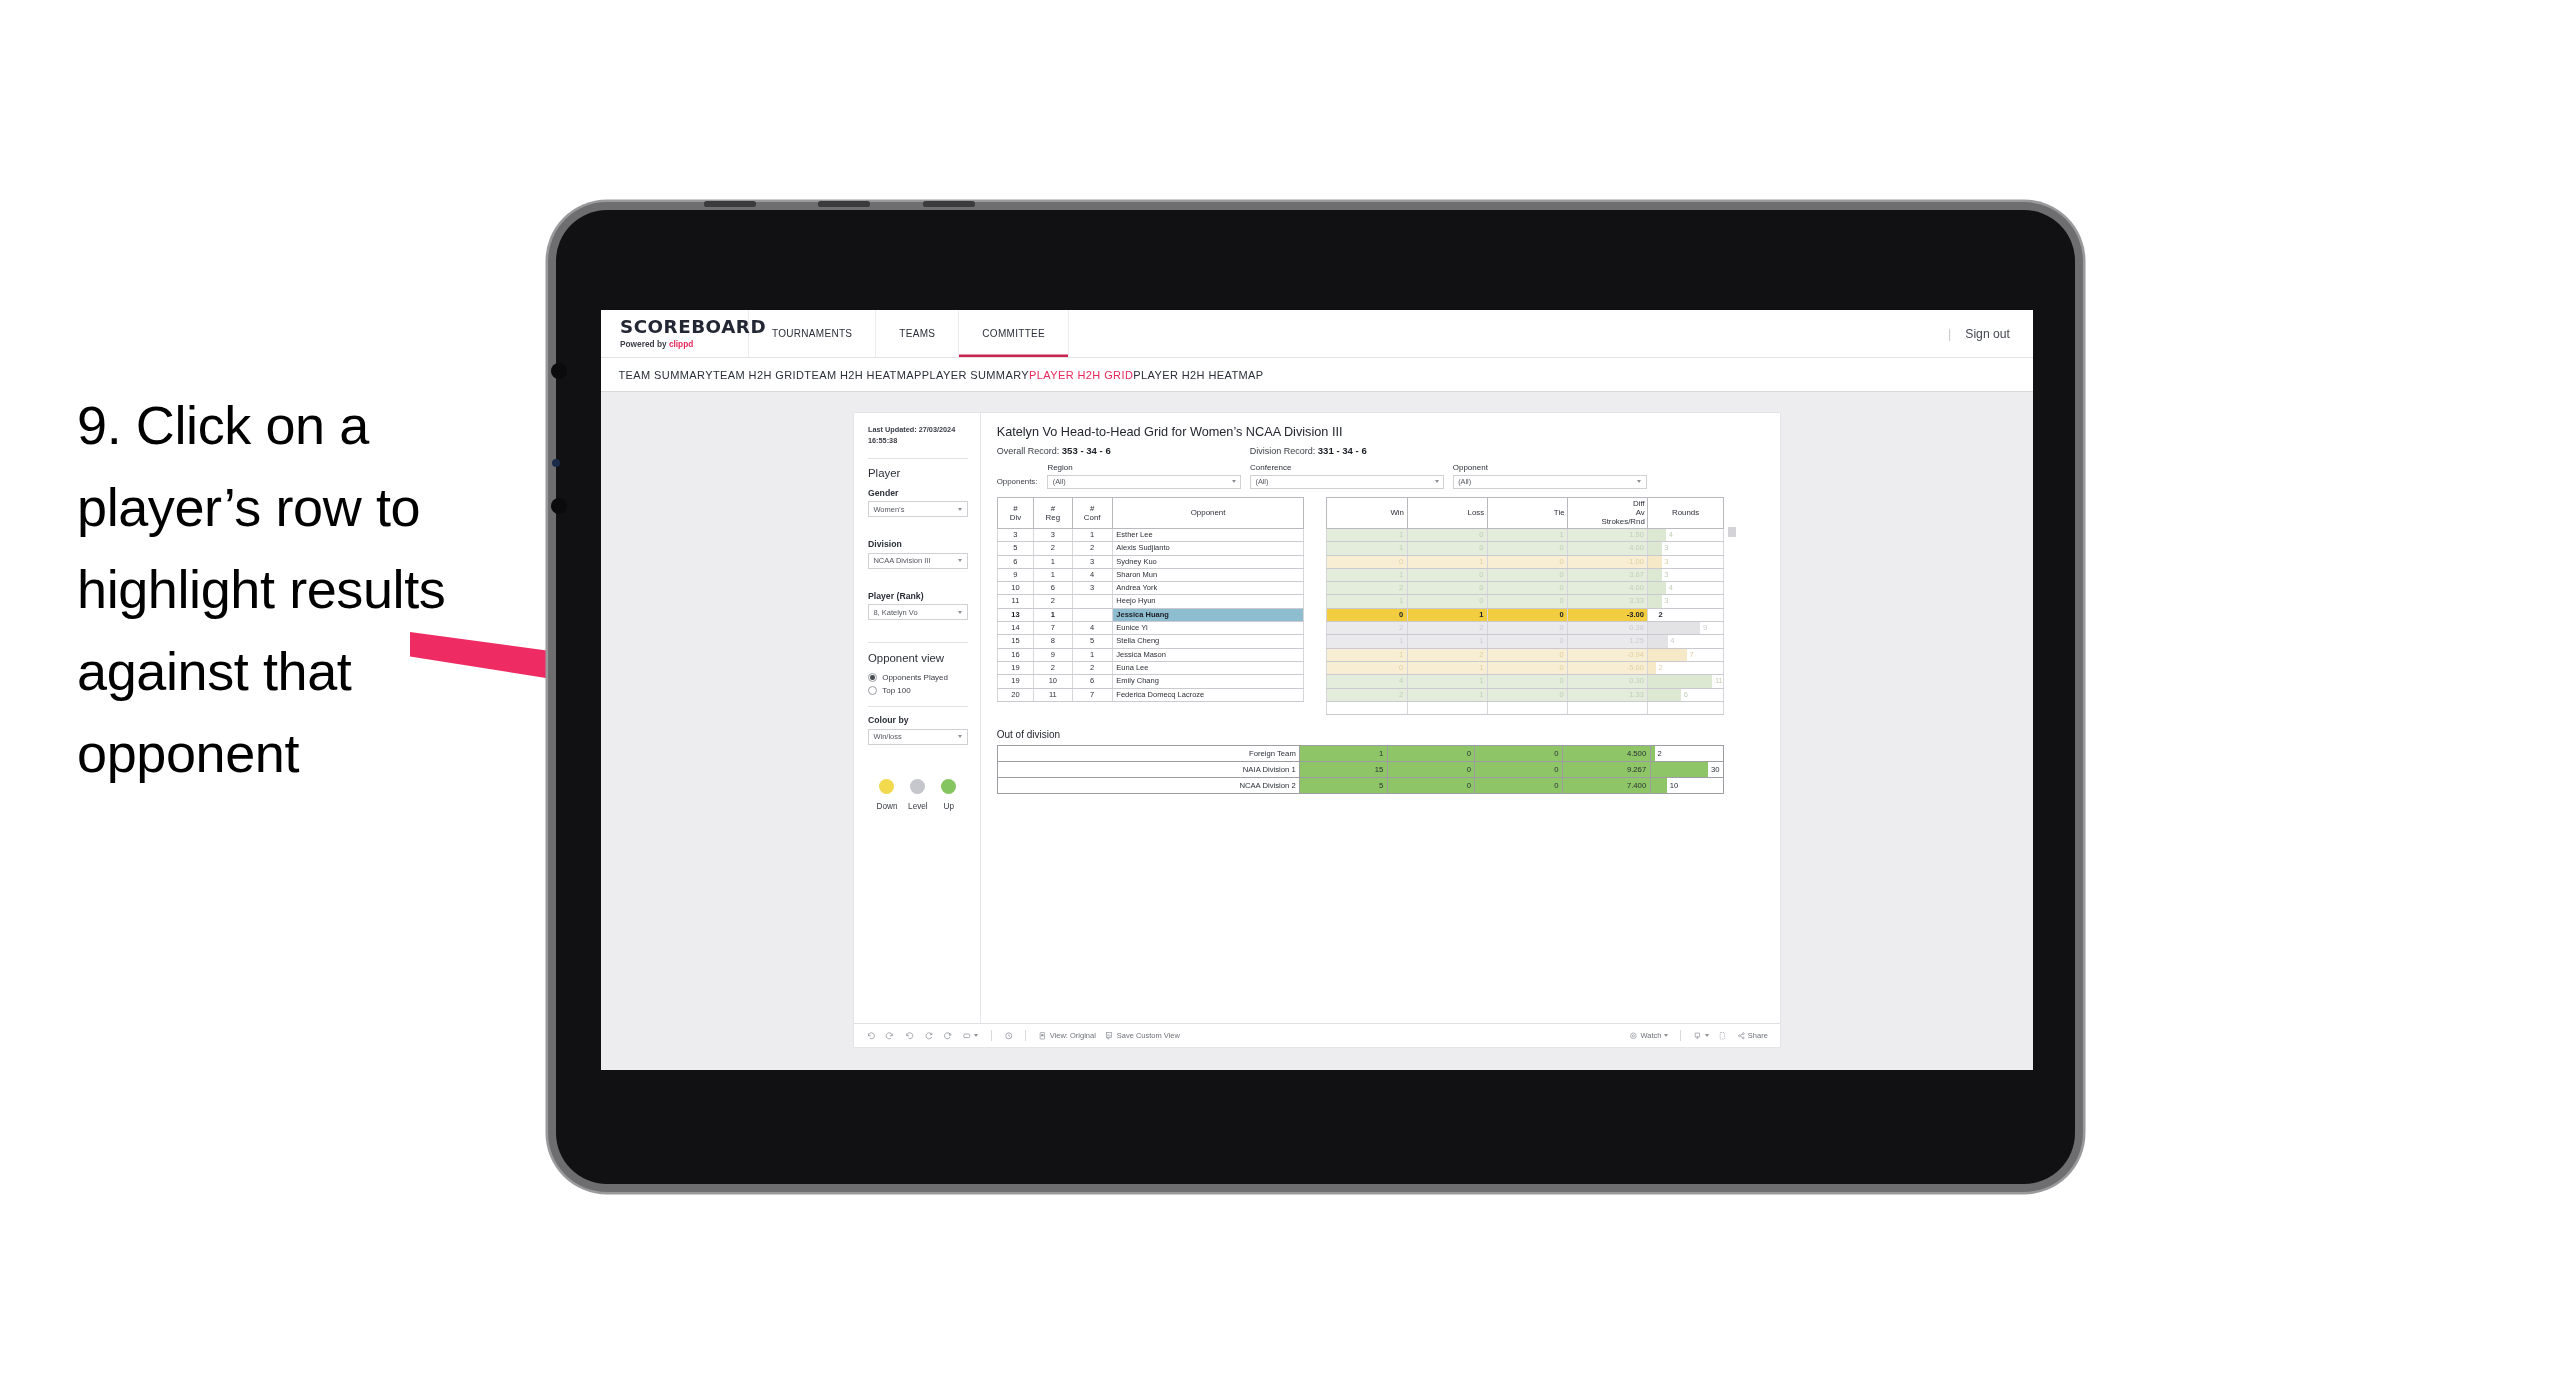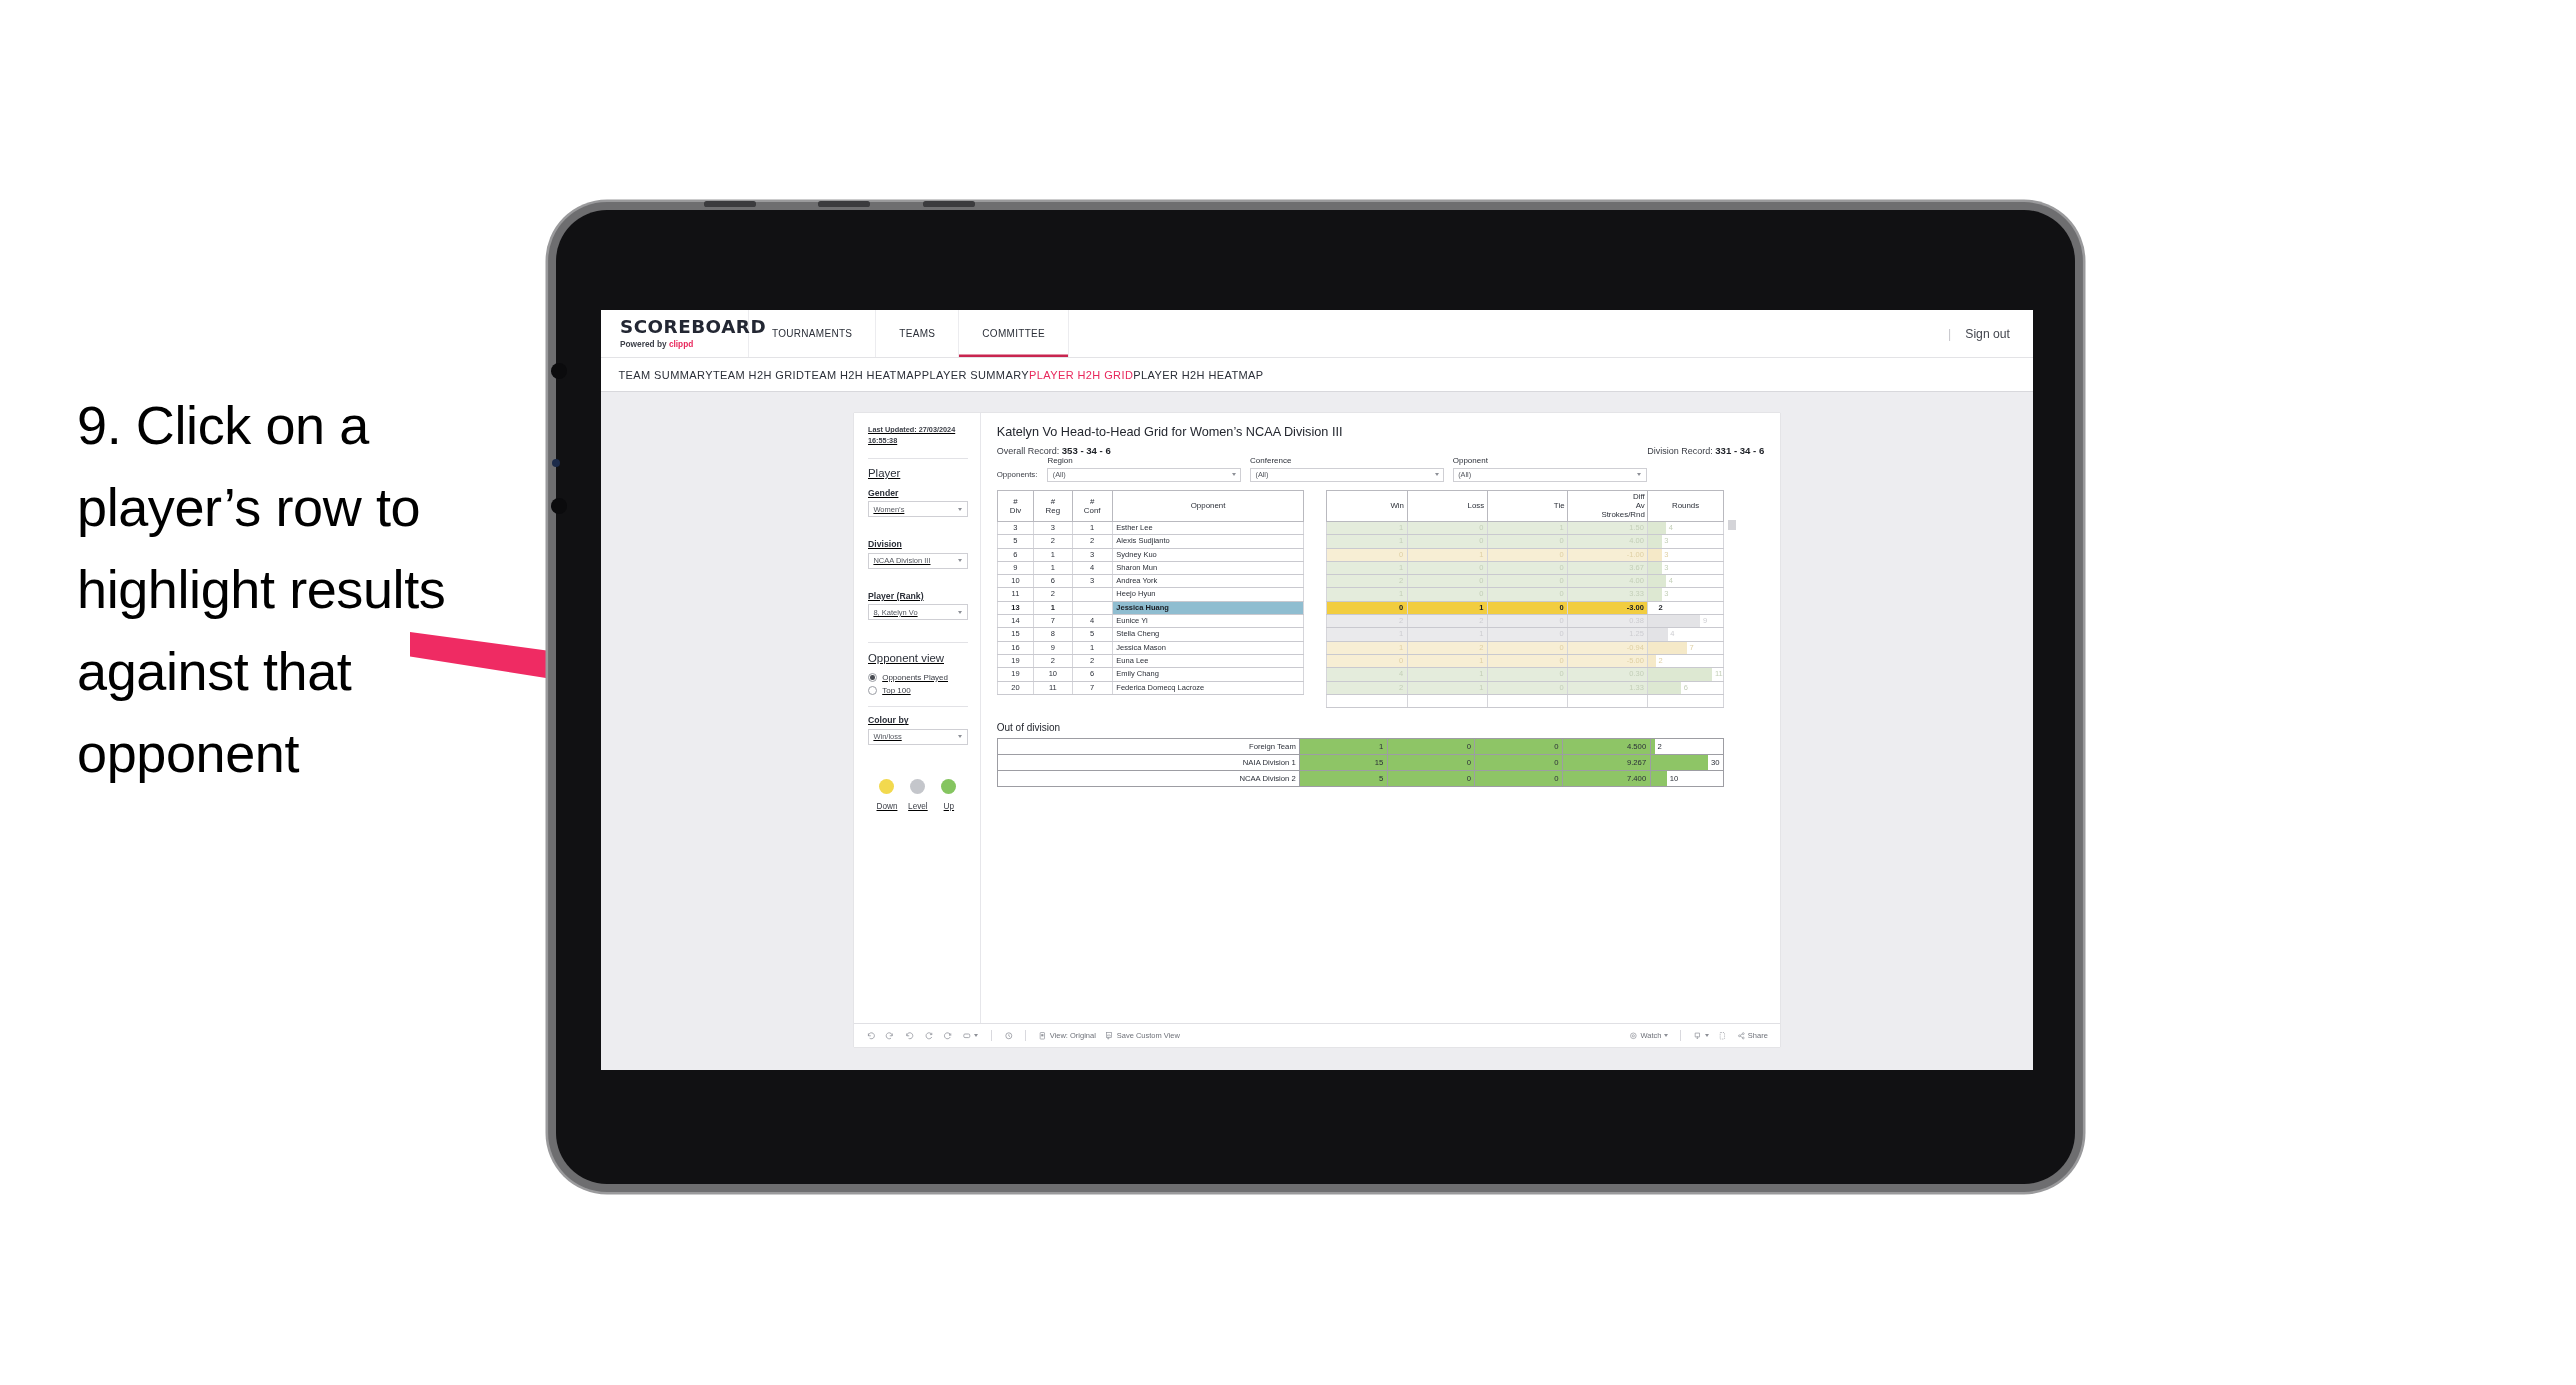--- a/index.html
+++ b/index.html
@@ -51,40 +51,40 @@
   .subnav{height:33px;background:#fff;border-bottom:0.9px solid #d8d8dc;display:flex;align-items:center;padding-left:17.5px;}
   .subnav .tab{font-size:11px;color:#2b2f38;letter-spacing:0.4px;cursor:pointer;}
   .subnav .tab.active{color:#e8285c;}
 
   
   .workspace{background:#ededf0;height:679px;padding-top:21px;box-sizing:border-box;}
   .card{margin:0 auto;width:926px;background:#fff;height:634px;box-shadow:0 0 0.9px rgba(0,0,0,.25);display:flex;flex-direction:column;}
   .cardbody{flex:1;display:flex;overflow:hidden;}
 
   
-  .sidebar{width:127px;padding:12.2px 12.2px 0 14px;box-sizing:border-box;border-right:0.9px solid #e6e6ea;text-decoration:underline;}
+  .sidebar{width:127px;padding:12.2px 12.2px 0 14px;box-sizing:border-box;border-right:0.9px solid #e6e6ea;}
   .lastupd{font-size:7.3px;color:#3a3d45;line-height:1.5;font-weight:bold;}
   .hr{border-top:0.9px solid #e2e2e6;margin:10.5px 0 8.7px;}
   .sec-h{font-size:11.4px;color:#2b2f38;margin:3.5px 0 8.7px;}
   .fld-l{font-size:8.7px;color:#2b2f38;font-weight:bold;margin-bottom:3.5px;}
   .sel{height:14px;border:0.9px solid #cfcfd4;background:#fff;display:flex;align-items:center;padding:0 4.4px;font-size:7.5px;color:#54575e;justify-content:space-between;cursor:pointer;margin-bottom:22px;}
   .sel .cv{width:0;height:0;border-left:2.6px solid transparent;border-right:2.6px solid transparent;border-top:3.5px solid #8d9097;}
   .radio-row{display:flex;align-items:center;gap:5.2px;margin-bottom:4.4px;cursor:pointer;}
   .radio{width:7px;height:7px;border:0.9px solid #9a9da4;border-radius:50%;position:relative;flex:none;}
   .radio.on::after{content:"";position:absolute;left:1.3px;top:1.3px;width:4.4px;height:4.4px;border-radius:50%;background:#4a4d54;}
   .radio-row span{font-size:8px;color:#3a3d45;}
   .legend{display:flex;justify-content:space-between;padding:12.2px 3.5px 0;}
   .legend .li{text-align:center;width:35px;}
   .legend .dot{width:15px;height:15px;border-radius:50%;margin:0 auto 7.9px;}
   .legend .lbl{font-size:8.2px;color:#3a3d45;}
 
   
   .main{flex:1;padding:12.2px 15.7px 0 15.7px;box-sizing:border-box;overflow:hidden;}
   .mtitle{font-size:12.7px;color:#23262e;margin-bottom:6.1px;}
-  .recs{display:flex;font-size:9px;color:#3a3d45;margin-bottom:0;justify-content:space-between;}
+  .recs{display:flex;font-size:9px;color:#3a3d45;margin-bottom:7px;}
   .recs .r1{width:253px;}
   .recs b{color:#1d2026;font-size:9.6px;}
   .filters{display:flex;align-items:flex-end;gap:8.7px;margin-bottom:7.9px;}
   .filters .oplbl{font-size:7.9px;color:#3a3d45;padding-bottom:2.6px;width:42px;}
   .fgrp{width:194px;}
   .fgrp .fl{font-size:8px;color:#2b2f38;margin-bottom:2.6px;}
   .fgrp .fsel{height:12.2px;border:0.9px solid #cfcfd4;background:#fff;display:flex;align-items:center;padding:0 4.4px;font-size:7.3px;color:#54575e;justify-content:space-between;cursor:pointer;}
   .fgrp .fsel .cv{width:0;height:0;border-left:2.6px solid transparent;border-right:2.6px solid transparent;border-top:3.5px solid #8d9097;}
 
   

